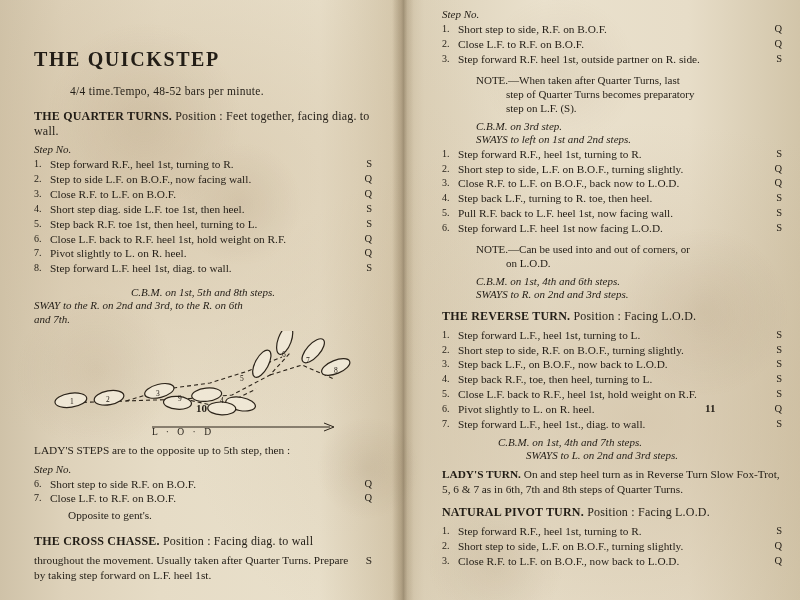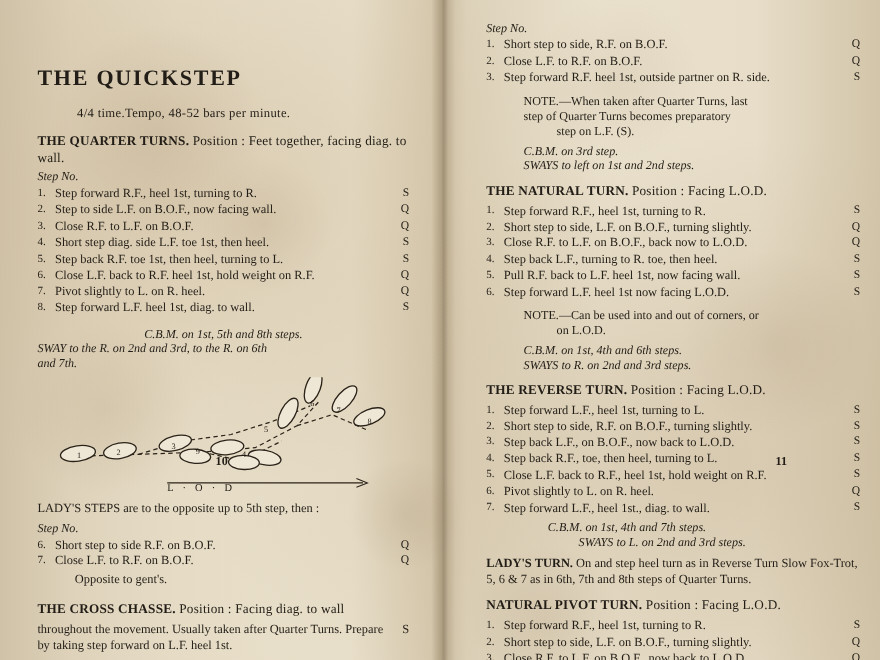--- a/index.html
+++ b/index.html
@@ -40,21 +40,21 @@
     position: absolute;
     top: 0;
     left: 392px;
     width: 22px;
     height: 600px;
     background: linear-gradient(90deg, rgba(120,100,70,0.0) 0%, rgba(120,100,70,0.28) 40%, rgba(90,72,46,0.38) 52%, rgba(120,100,70,0.16) 70%, rgba(120,100,70,0.0) 100%);
     pointer-events: none;
   }
   .page {
     position: absolute;
-    top: 12px;
+    top: 0;
     height: 436px;
     color: #221d16;
   }
   .page-left {
     left: 0;
     width: 400px;
     padding: 0;
   }
   .page-right {
     left: 400px;
@@ -353,30 +353,26 @@
             <span class="qs">Q</span>
           </li>
         <li>
             <span class="num">3.</span>
             <span class="txt">Step forward R.F. heel 1st, outside partner on R. side.</span>
             <span class="qs">S</span>
           </li>
       </ol>
       <div class="note">
         <div>NOTE.—When taken after Quarter Turns, last</div>
-        <div style="">step of Quarter Turns becomes preparatory</div>
+        <div style="margin-left:30px">step of Quarter Turns becomes preparatory</div>
         <div style="margin-left:30px">step on L.F. (S).</div>
       </div>
       <div class="cbm">C.B.M. on 3rd step.</div>
       <div class="sway">SWAYS to left on 1st and 2nd steps.</div>
 
-      <div class="sec-head" style="margin-top:9px">
-        <span>THE NATURAL TURN.</span>
-        <span class="pos">Position : Facing L.O.D.</span>
-      </div>
       <ol class="steps">
         <li>
             <span class="num">1.</span>
             <span class="txt">Step forward R.F., heel 1st, turning to R.</span>
             <span class="qs">S</span>
           </li>
         <li>
             <span class="num">2.</span>
             <span class="txt">Short step to side, L.F. on B.O.F., turning slightly.</span>
             <span class="qs">Q</span>

